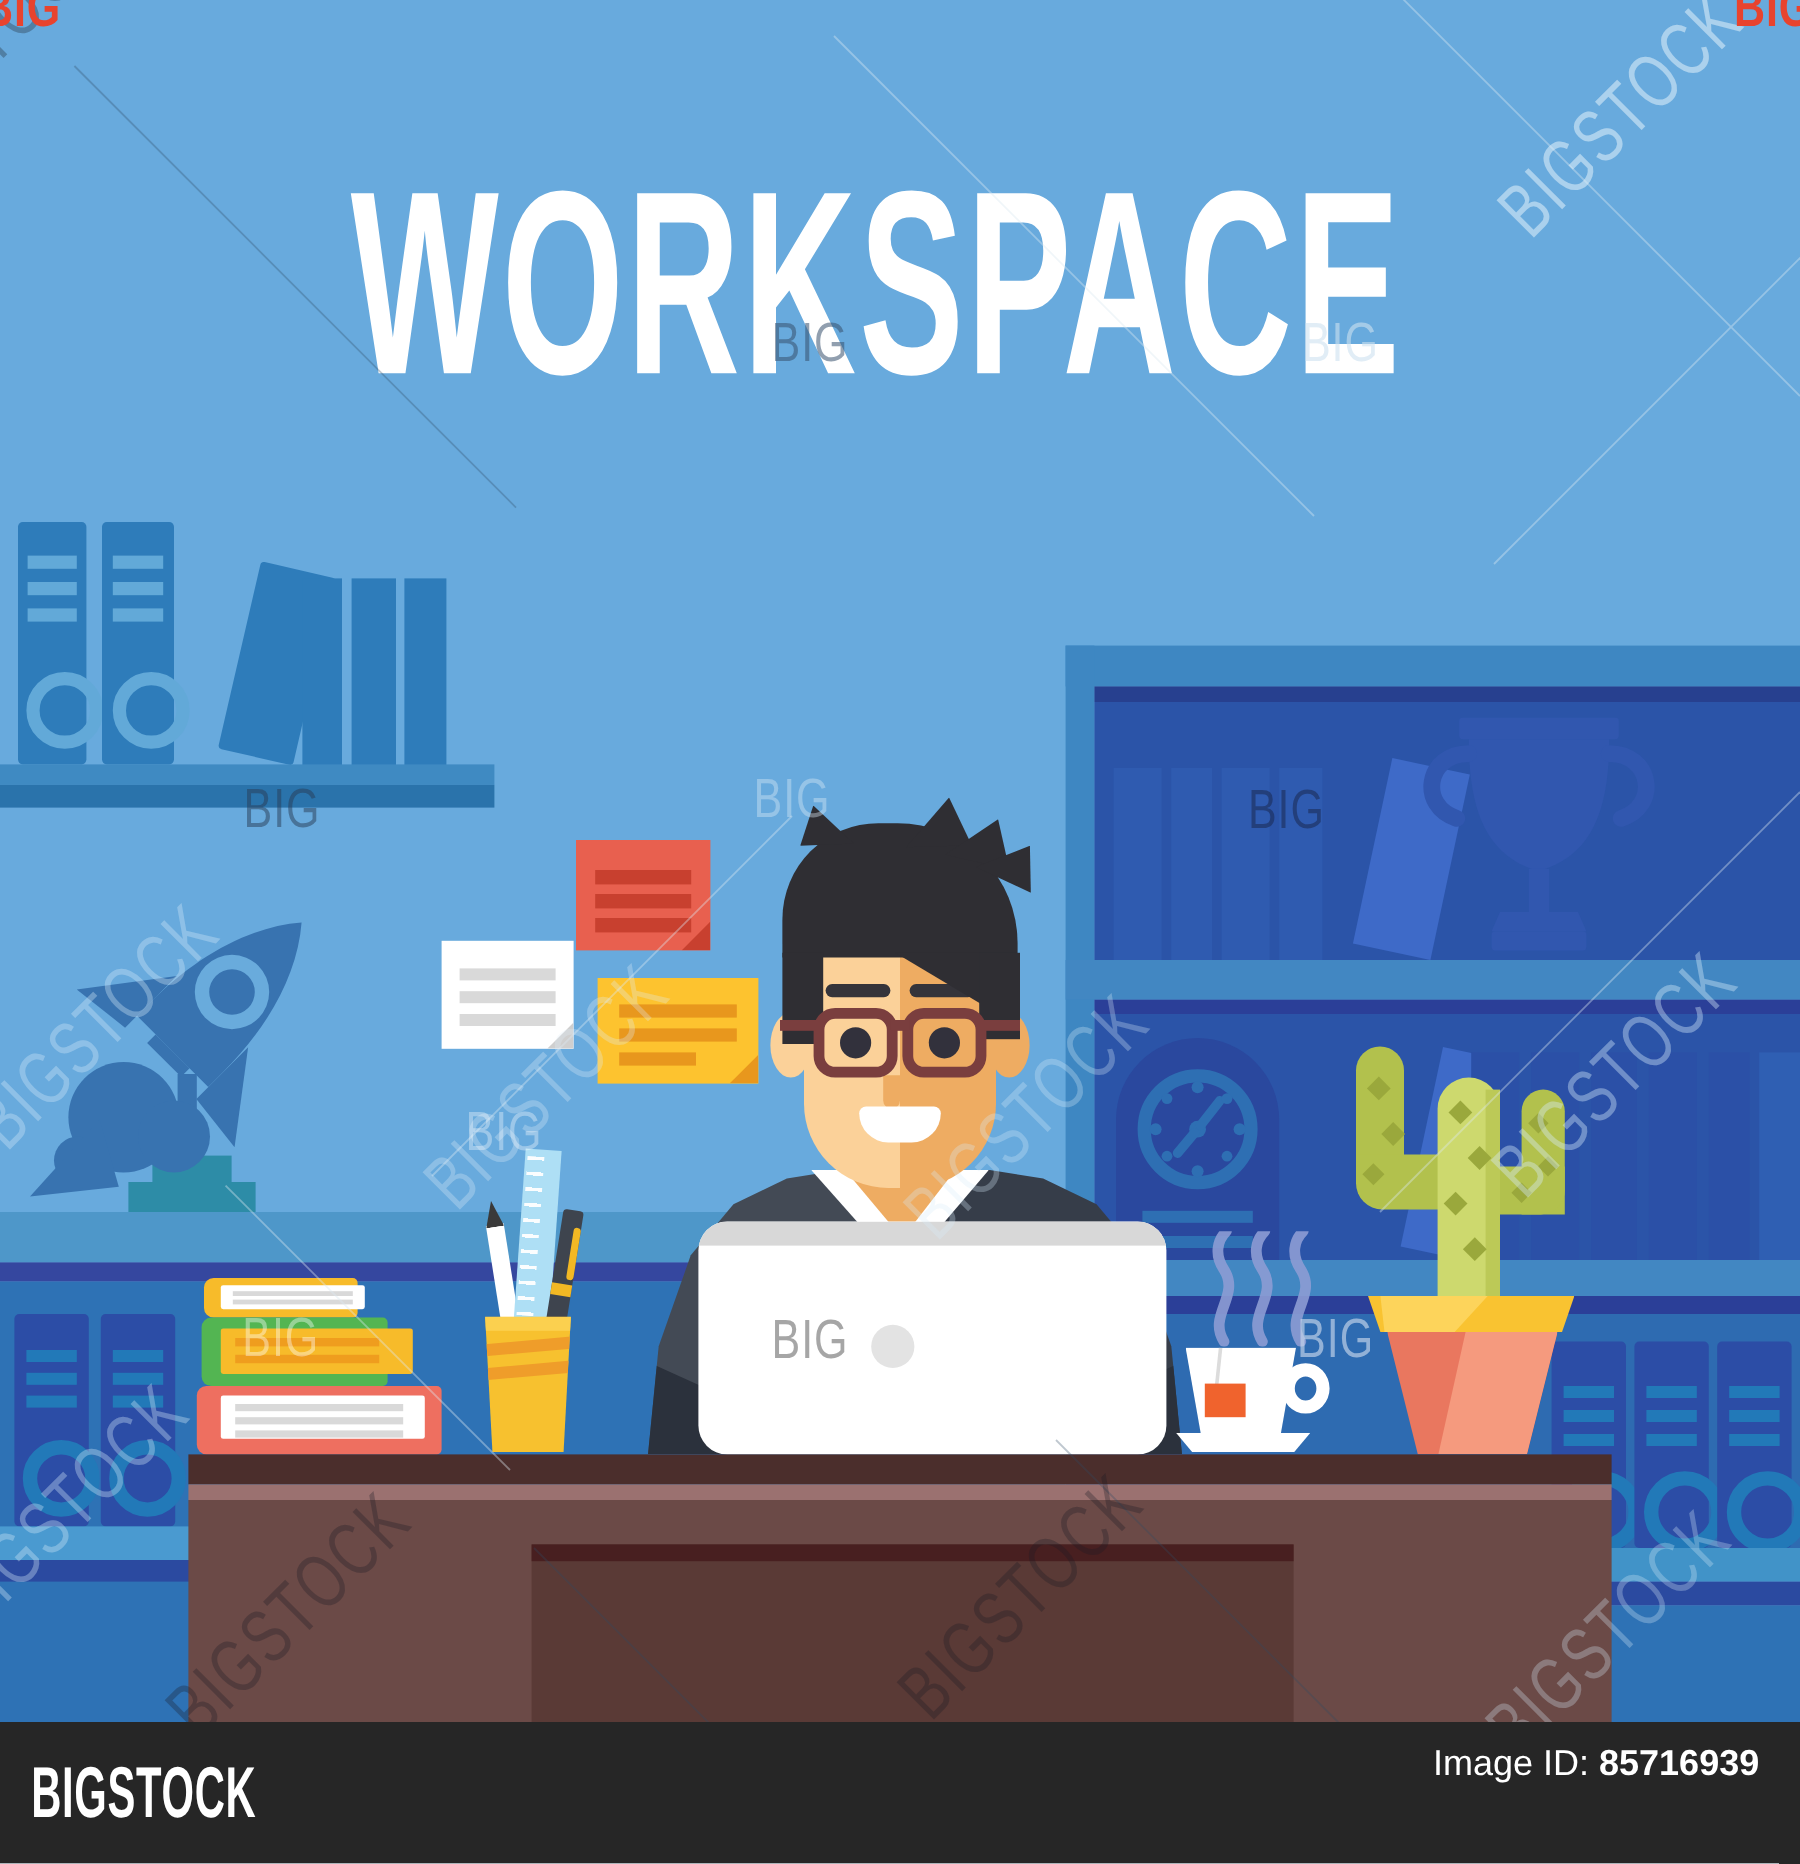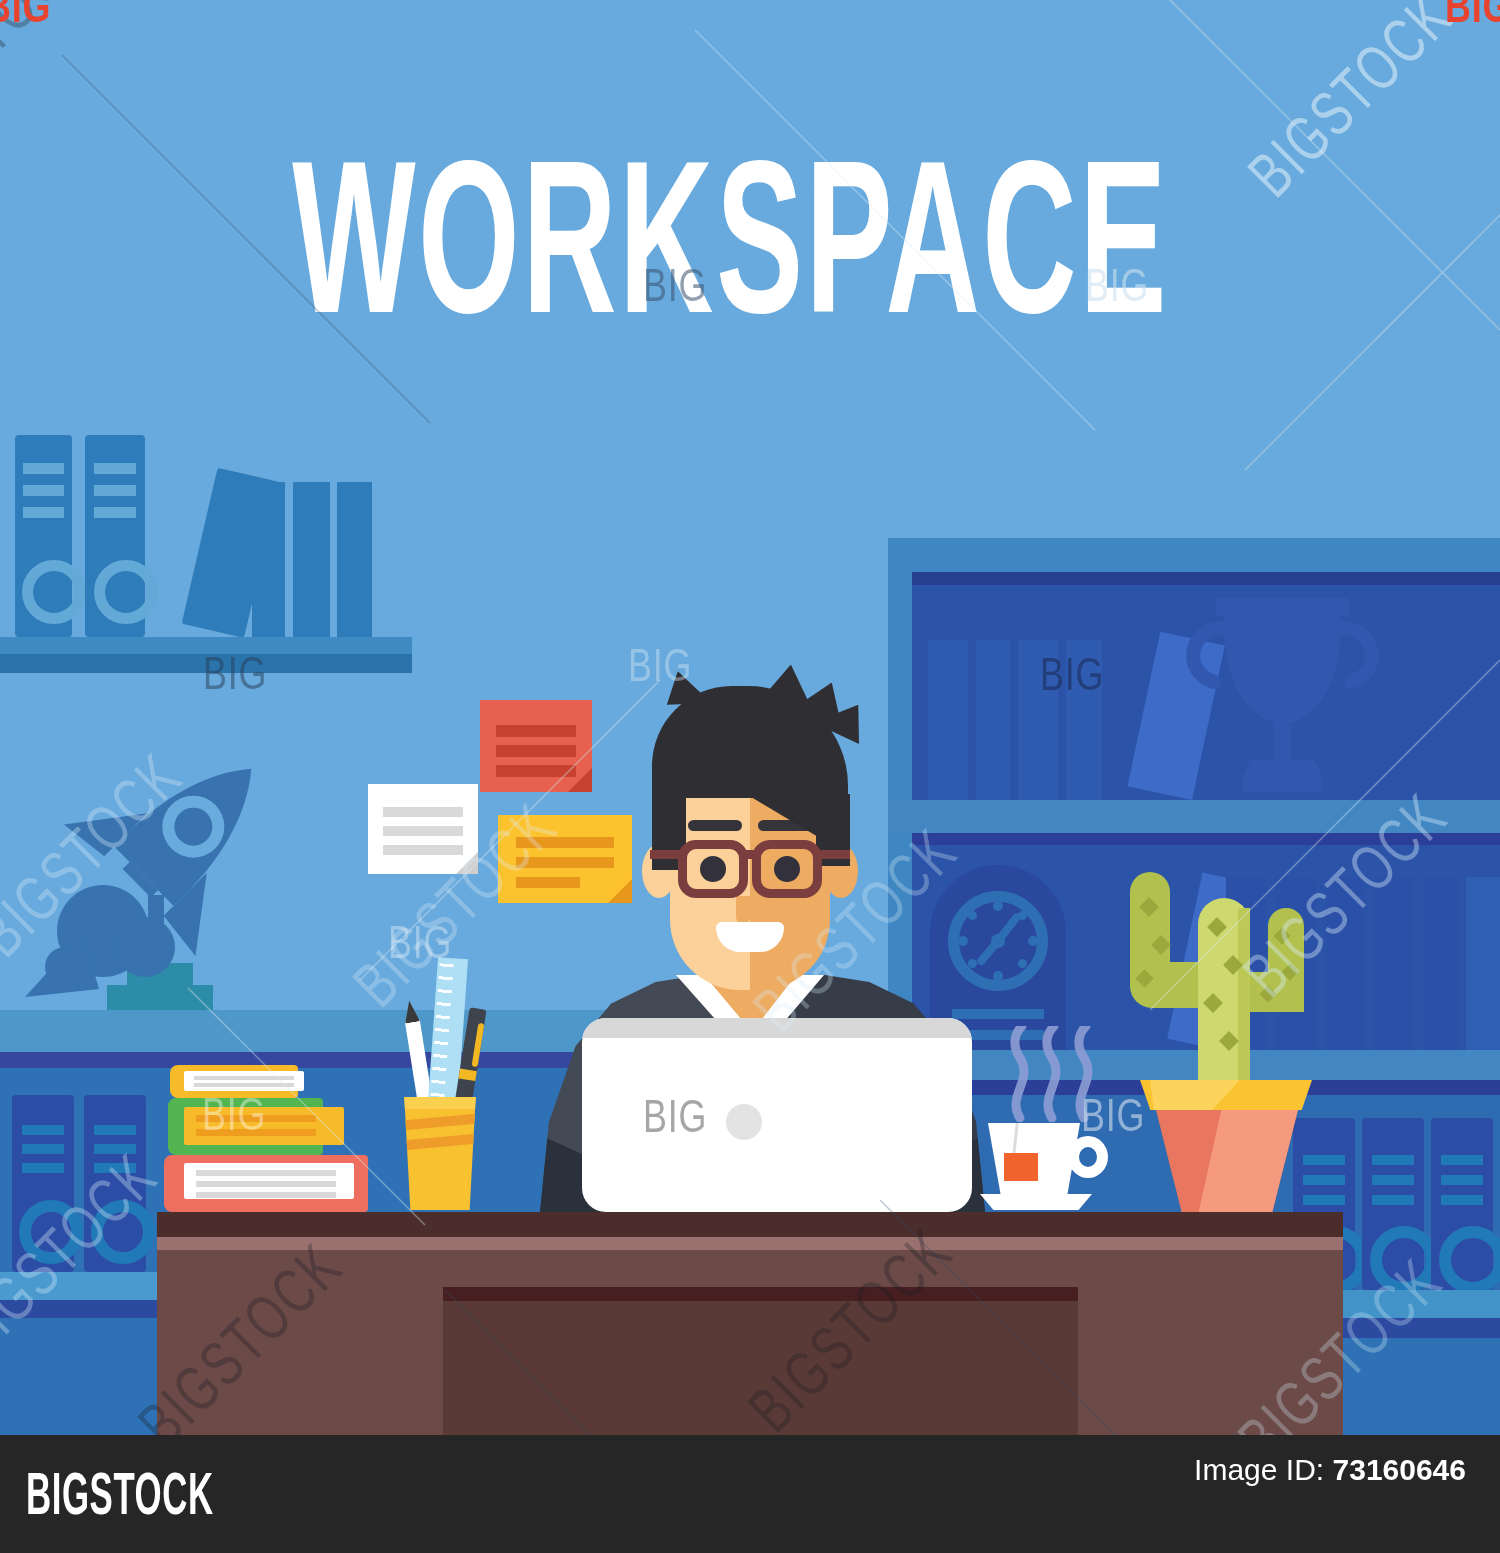--- a/index.html
+++ b/index.html
@@ -356,18 +356,18 @@
     <span class="wmbig wm" style="left:420px;top:942px;color:rgba(255,255,255,.35)">BIG</span>
     <span class="wmbig wm" style="left:18px;top:6px;color:#E8432E;font-weight:700">BIG</span>
     <span class="wmbig wm" style="left:1478px;top:6px;color:#E8432E;font-weight:700">BIG</span>
   </div>
 
   <div class="abs" style="left:0;top:1435px;width:1500px;height:118px;background:#262626;z-index:30">
     <span class="cond" style="position:absolute;left:26px;top:24px;color:#FFFFFF;font-size:60px;font-weight:700;letter-spacing:1px;transform:scaleX(.58);transform-origin:left center">BIGSTOCK</span>
     <div class="abs" style="right:34px;top:16px;text-align:right;color:#FFFFFF">
       <div style="font-size:30px;line-height:38px">
         <span>Image ID:</span>
-        <span style="font-weight:700">73160646</span>
+        <span style="font-weight:700">85716939</span>
       </div>
     </div>
   </div>
 
 </div>
 
 </body></html>

